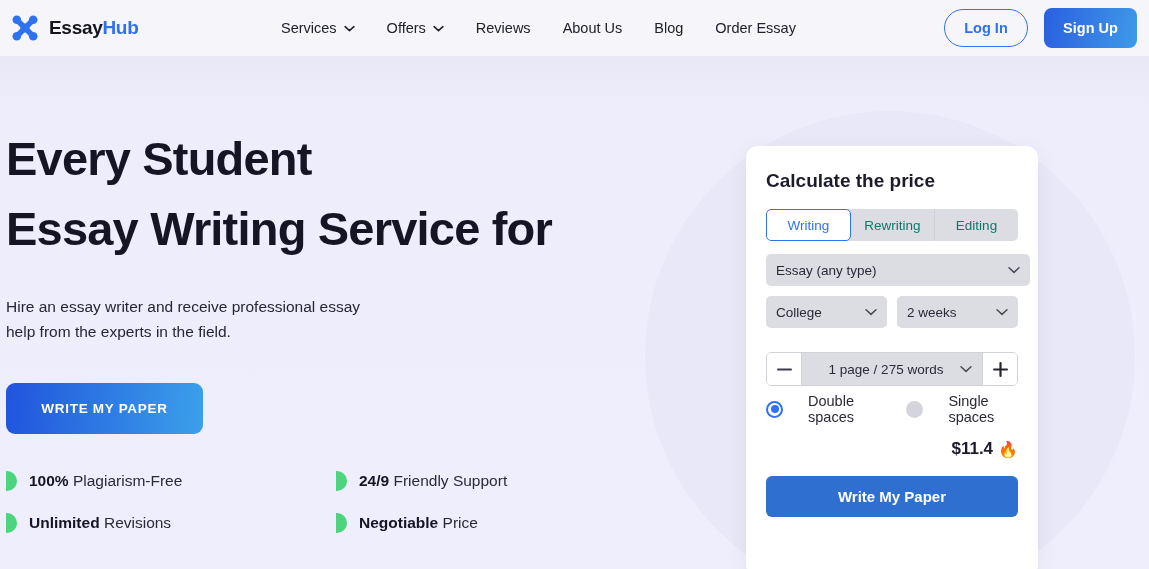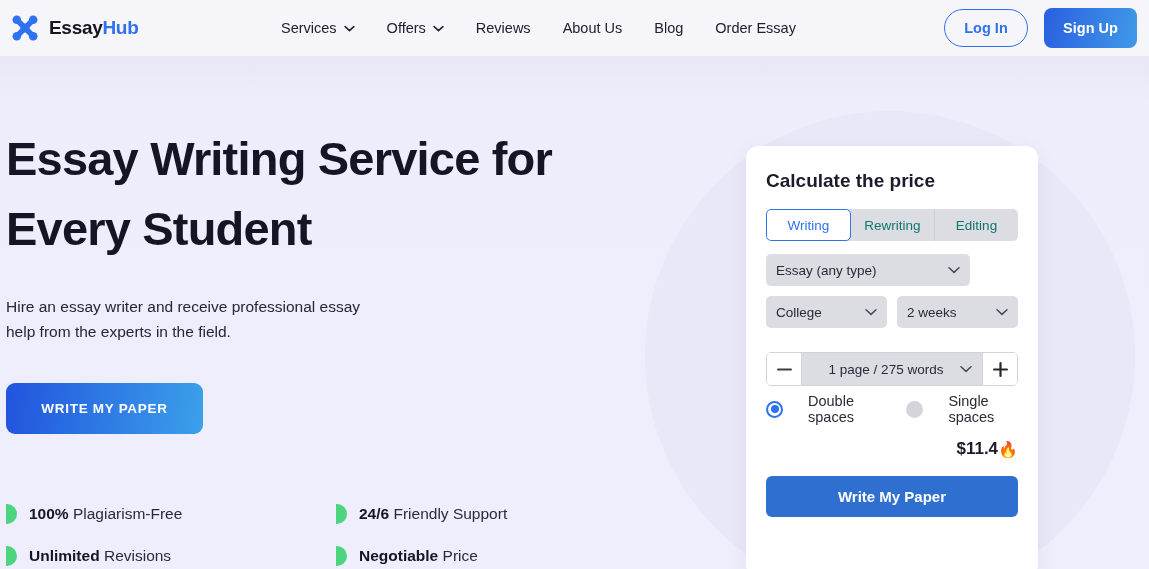--- a/index.html
+++ b/index.html
@@ -84,21 +84,21 @@
   }
   .btn-write-paper {
     position: absolute; left: 6px; top: 327px;
     width: 197px; height: 51px; border-radius: 9px; border: none;
     background: linear-gradient(95deg, #2154dd 0%, #3ba0ea 100%);
     color: #ffffff; font-size: 13.5px; font-weight: bold; letter-spacing: 0.7px;
     font-family: "Liberation Sans", sans-serif; cursor: pointer;
   }
 
   .features {
-    position: absolute; left: 6px; top: 448px;
+    position: absolute; left: 6px; top: 415px;
     width: 620px;
     display: grid;
     grid-template-columns: 330px 290px;
     grid-row-gap: 22px;
   }
   .feature { display: flex; align-items: center; gap: 12px; }
   .feat-marker {
     width: 11px; height: 20px;
     background: #4cd57e;
     border-radius: 0 11px 11px 0;
@@ -135,21 +135,21 @@
     border: 1.5px solid #2f72f0; border-radius: 5px;
   }
 
   .select {
     position: relative;
     height: 32px; background: #dcdde2; border-radius: 5px;
     display: flex; align-items: center; padding: 0 10px;
     font-size: 13.5px; color: #2a2a38; cursor: pointer;
   }
   .select .val { flex: 1; }
-  .select-wide { width: 204px; margin-bottom: 10px; }
+  .select-wide { width: 264px; margin-bottom: 10px; }
   .row-two { display: flex; gap: 10px; margin-bottom: 24px; }
   .select-half { width: 121px; }
   .select-half .val { flex: none; }
   .select-half .chev-dd { margin-left: auto; }
 
   .chev-dd { width: 12px; height: 8px; flex: none; }
 
   .stepper {
     display: flex; align-items: center;
     width: 252px; height: 34px;
@@ -182,21 +182,21 @@
   .radio.on::after {
     content: ""; position: absolute; left: 50%; top: 50%;
     width: 8px; height: 8px; margin: -4px 0 0 -4px;
     border-radius: 50%; background: #2f72f0;
   }
   .radio-label { font-size: 14.5px; color: #2a2a38; }
 
   .price {
     text-align: right; font-size: 17px; font-weight: bold;
     color: #1b1b2b; margin-bottom: 17px;
-    display: flex; justify-content: flex-end; align-items: center; 
+    display: flex; justify-content: flex-end; align-items: center; gap: 5px;
   }
   .price .fire { font-size: 16px; }
 
   .btn-calc-submit {
     width: 252px; height: 41px; border-radius: 6px; border: none;
     background: #2f6fd0; color: #ffffff;
     font-size: 15px; font-weight: bold;
     font-family: "Liberation Sans", sans-serif; cursor: pointer;
   }
 </style>
@@ -241,39 +241,39 @@
     <div class="auth">
       <button class="btn-login">Log In</button>
       <button class="btn-signup">Sign Up</button>
     </div>
   </div>
 
   <div class="hero">
     <div class="deco-circle"></div>
 
     <div class="hero-title">
+      <div>Every Student</div>
       <div>Essay Writing Service for</div>
-      <div>Every Student</div>
     </div>
 
     <div class="hero-sub">
       <div>Hire an essay writer and receive professional essay</div>
       <div>help from the experts in the field.</div>
     </div>
 
     <button class="btn-write-paper">WRITE MY PAPER</button>
 
     <div class="features">
       <div class="feature">
         <span class="feat-marker"></span>
         <span class="feat-text"><b>100%</b><span> Plagiarism-Free</span></span>
       </div>
       <div class="feature">
         <span class="feat-marker"></span>
-        <span class="feat-text"><b>24/6</b><span> Friendly Support</span></span>
+        <span class="feat-text"><b>24/9</b><span> Friendly Support</span></span>
       </div>
       <div class="feature">
         <span class="feat-marker"></span>
         <span class="feat-text"><b>Unlimited</b><span> Revisions</span></span>
       </div>
       <div class="feature">
         <span class="feat-marker"></span>
         <span class="feat-text"><b>Negotiable</b><span> Price</span></span>
       </div>
     </div>

